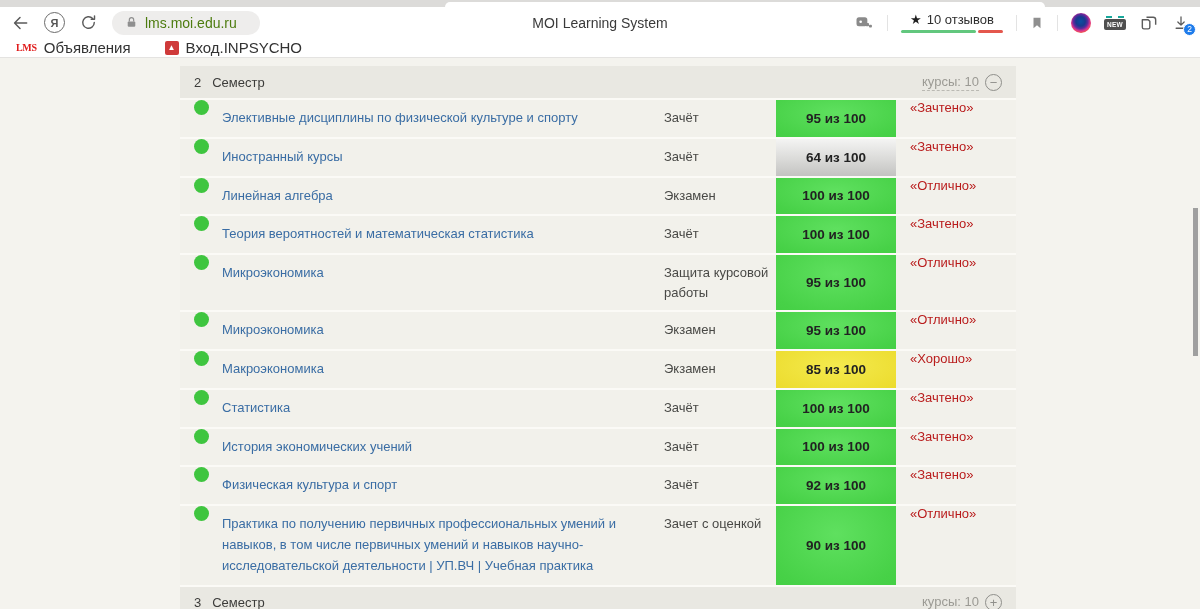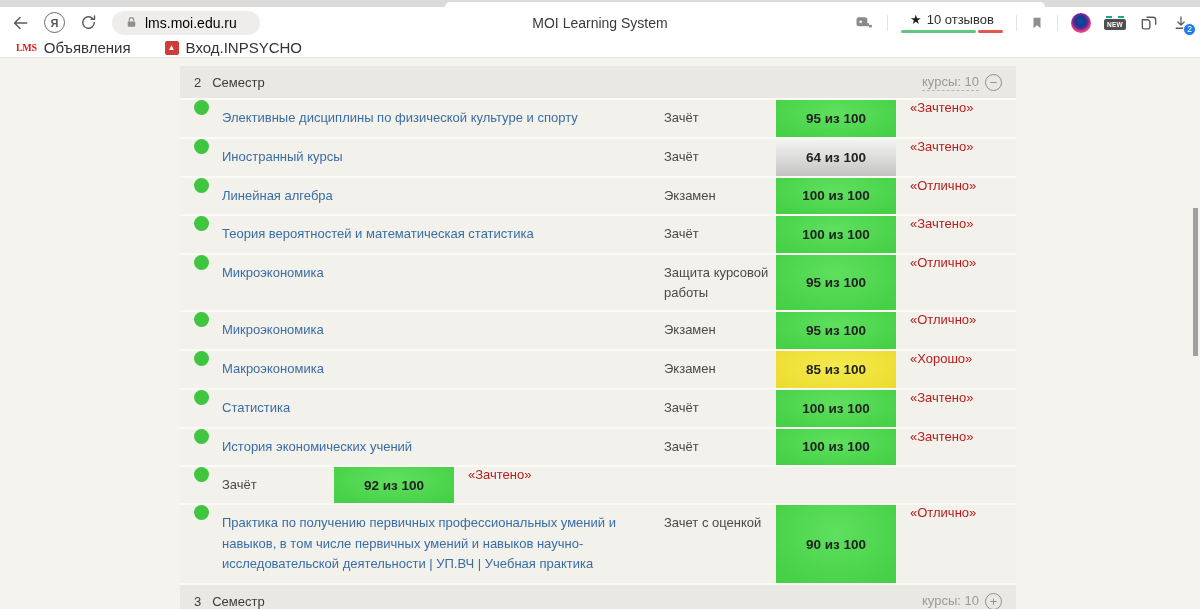--- a/index.html
+++ b/index.html
@@ -6,21 +6,21 @@
   html,body { width:1200px; height:609px; overflow:hidden; font-family:"Liberation Sans", sans-serif; background:#f4f3ee; }
 
   
   .top-strip { position:relative; height:7px; background:#dcdbd9; }
   .tab-curve { position:absolute; left:445px; width:600px; top:2px; height:5px; background:#ffffff; border-radius:8px 8px 0 0; }
   .toolbar { position:relative; height:31px; background:#ffffff; display:flex; align-items:center; padding:0 10px; }
   .nav-group { display:flex; align-items:center; gap:14px; }
   .icon-btn { display:flex; align-items:center; justify-content:center; cursor:pointer; background:none; border:none; }
   .ya-circle { width:21px; height:21px; border:1.6px solid #6b6b6b; border-radius:50%; display:flex; align-items:center; justify-content:center; font-size:11px; font-weight:bold; color:#555; }
   .address-pill { margin-left:14px; height:24px; background:#eeedec; border-radius:13px; display:flex; align-items:center; gap:7px; padding:0 13px; min-width:148px; cursor:text; }
-  .address-url { font-size:14px; color:#000000; }
+  .address-url { font-size:14px; color:#4d7c0f; }
   .page-title { position:absolute; left:50%; transform:translateX(-50%); font-size:14px; color:#3a3a3a; white-space:nowrap; }
   .right-group { margin-left:auto; display:flex; align-items:center; gap:13px; }
   .tb-divider { width:1px; height:16px; background:#e3e3e3; }
   .reviews { display:flex; flex-direction:column; align-items:center; gap:3px; cursor:pointer; }
   .reviews-line { display:flex; align-items:center; gap:5px; font-size:13px; color:#2e2e2e; }
   .star { font-size:13px; color:#1f1f1f; }
   .rating-bar { display:flex; width:102px; height:3px; gap:2px; }
   .rating-green { flex:3; background:#62c77e; border-radius:2px; }
   .rating-red { flex:1; background:#e4574d; border-radius:2px; }
   .ext-circle { width:20px; height:20px; border-radius:50%; cursor:pointer;
@@ -261,20 +261,21 @@
     <div class="cell-name">История экономических учений</div>
     <div class="cell-type">Зачёт</div>
     <div class="cell-score badge-green">100 из 100</div>
     <div class="cell-grade">«Зачтено»</div>
   </div>
 
   <div class="course-row">
     <div class="cell-dot">
       <span class="dot"></span>
     </div>
+    <div class="cell-name">Физическая культура и спорт</div>
     <div class="cell-type">Зачёт</div>
     <div class="cell-score badge-green">92 из 100</div>
     <div class="cell-grade">«Зачтено»</div>
   </div>
 
   <div class="course-row">
     <div class="cell-dot">
       <span class="dot"></span>
     </div>
     <div class="cell-name">Практика по получению первичных профессиональных умений и навыков, в том числе первичных умений и навыков научно-исследовательской деятельности | УП.ВЧ | Учебная практика</div>

